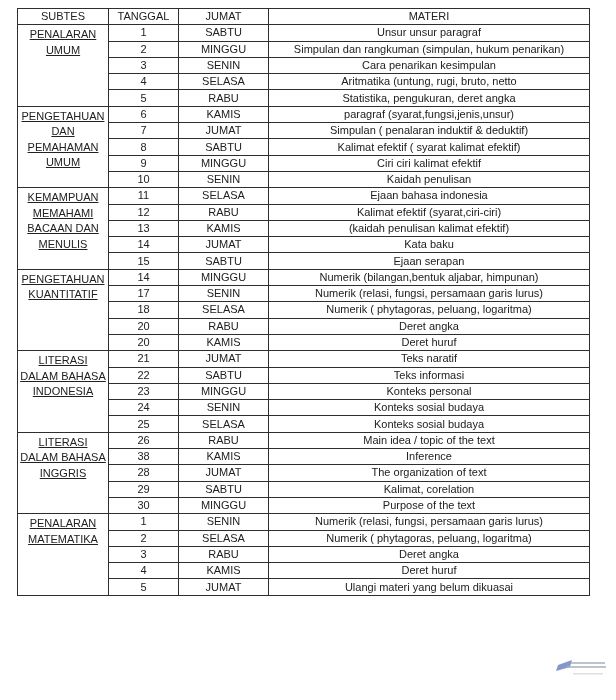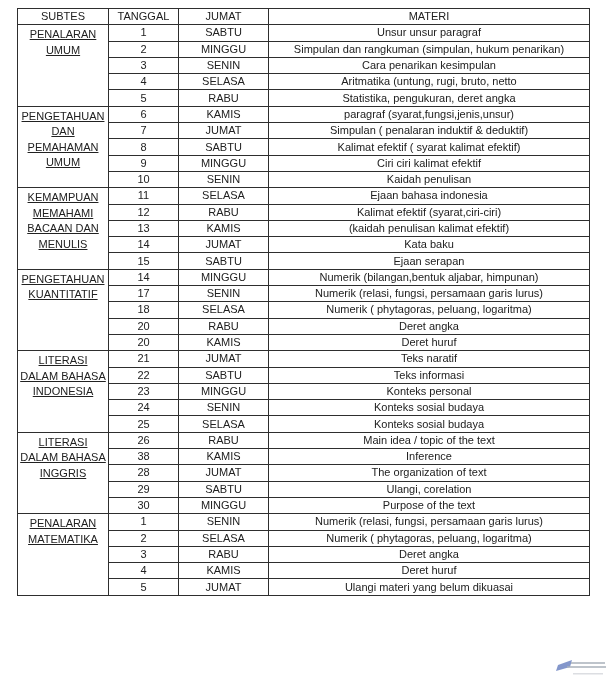--- a/index.html
+++ b/index.html
@@ -213,21 +213,21 @@
           <td>Inference</td>
         </tr>
         <tr>
           <td>28</td>
           <td>JUMAT</td>
           <td>The organization of text</td>
         </tr>
         <tr>
           <td>29</td>
           <td>SABTU</td>
-          <td>Ulangi, corelation</td>
+          <td>Kalimat, corelation</td>
         </tr>
         <tr>
           <td>30</td>
           <td>MINGGU</td>
           <td>Purpose of the text</td>
         </tr>
         <tr>
           <td rowspan="5" class="subtes-cell">PENALARAN MATEMATIKA</td>
           <td>1</td>
           <td>SENIN</td>

